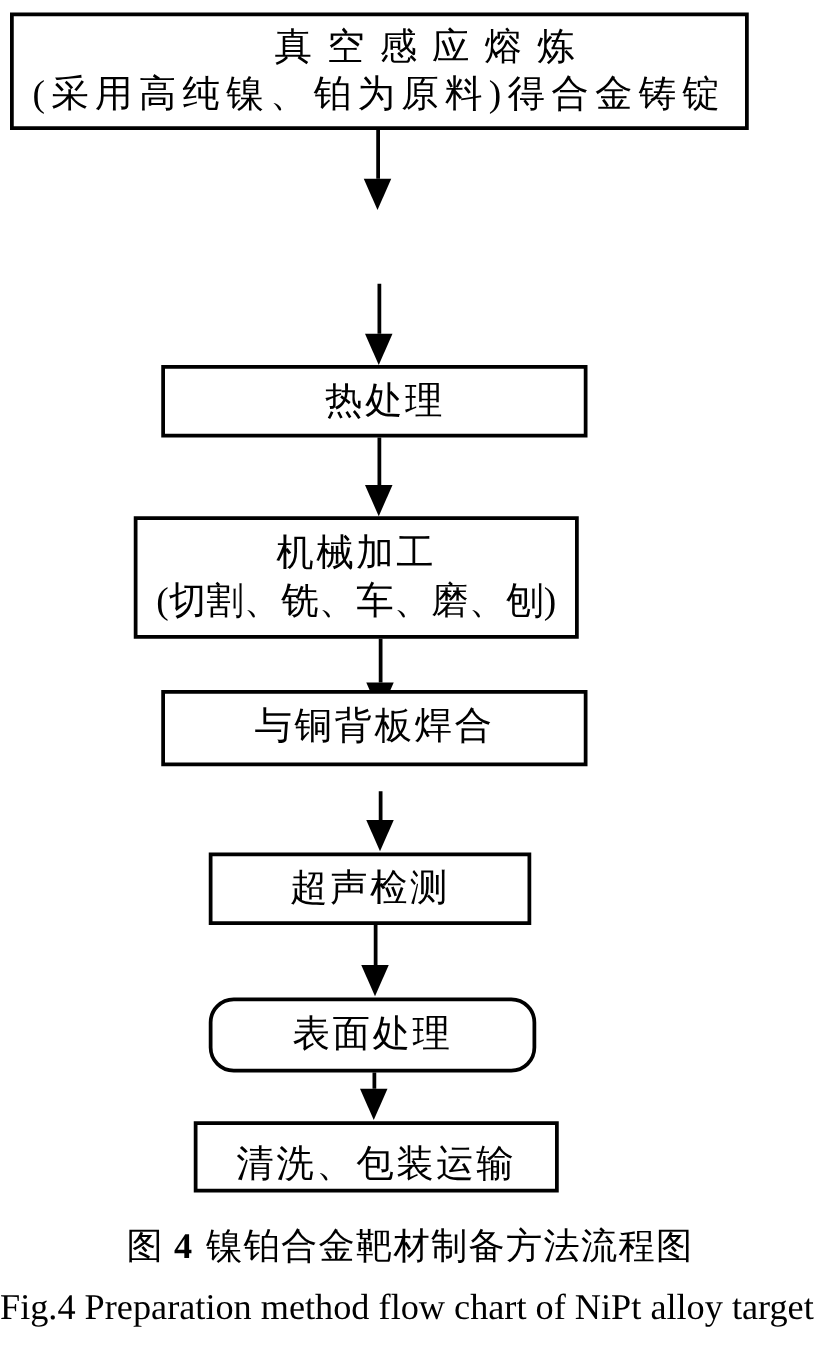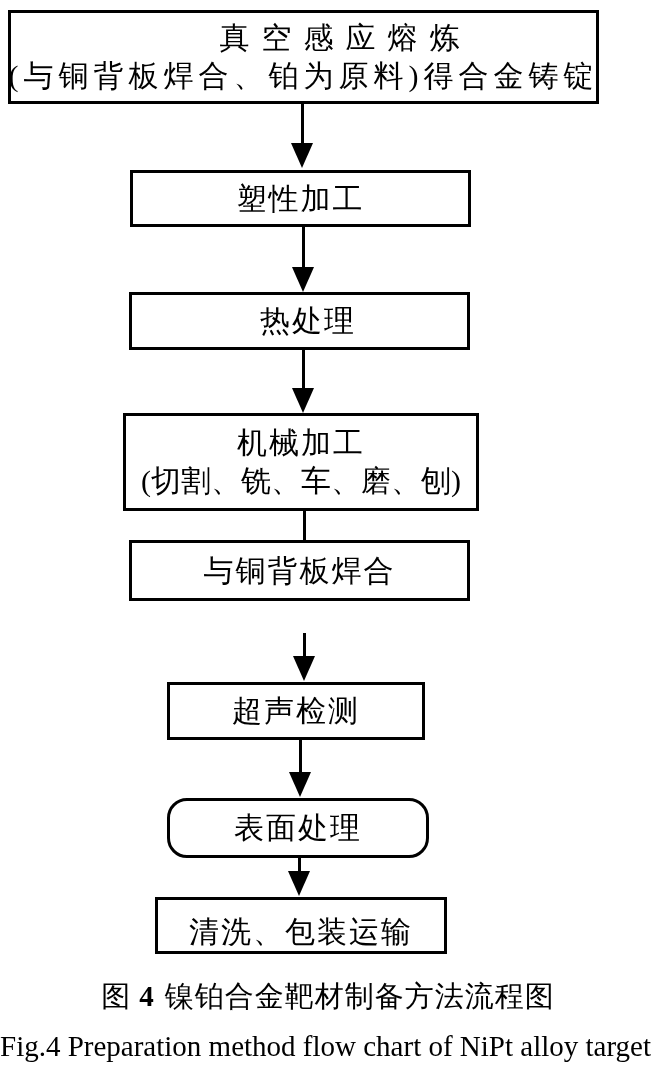--- a/index.html
+++ b/index.html
@@ -26,22 +26,22 @@
     text-align: center;
     font-size: 30px;
     line-height: 38px;
     box-sizing: border-box;
     white-space: nowrap;
   }
   
   .b1 { left: 8px;   top: 10px;  width: 591px; height: 94px; text-align: right; }
   .b2 { left: 130px; top: 170px; width: 341px; height: 57px; }
   .b3 { left: 129px; top: 292px; width: 341px; height: 58px; padding-left: 17px; }
-  .b4 { left: 123px; top: 413px; width: 356px; height: 98px; }
-  .b5 { left: 129px; top: 540px; width: 341px; height: 61px; }
+  .b4 { left: 107px; top: 413px; width: 356px; height: 98px; }
+  .b5 { left: 129px; top: 552px; width: 341px; height: 61px; font-family: Liberation Mono, monospace; }
   .b6 { left: 167px; top: 682px; width: 258px; height: 58px; }
   .b7 { left: 167px; top: 798px; width: 262px; height: 60px; border-radius: 20px; }
   .b8 { left: 155px; top: 897px; width: 292px; height: 57px; justify-content: flex-end; }
 
   .ls2 { letter-spacing: 2px; }
   .b1 .l1 { letter-spacing: 12px; transform: translateX(42px); }
   .b1 .l2 { letter-spacing: 5px; }
   .b4 .l2 { letter-spacing: 0; }
 
   .arrow {
@@ -95,31 +95,28 @@
     white-space: nowrap;
   }
 </style>
 </head>
 <body>
 
 <div class="page">
 
   <div class="box b1">
     <div class="l1">真空感应熔炼</div>
-    <div class="l2">(与铜背板焊合、铂为原料)得合金铸锭</div>
+    <div class="l2">(采用高纯镍、铂为原料)得合金铸锭</div>
   </div>
 
   <div class="arrow a1">
     <div class="stem"></div>
     <div class="head"></div>
   </div>
 
-  <div class="box b2">
-    <div class="l1 ls2">塑性加工</div>
-  </div>
 
   <div class="arrow a2">
     <div class="stem"></div>
     <div class="head"></div>
   </div>
 
   <div class="box b3">
     <div class="l1 ls2">热处理</div>
   </div>
 

